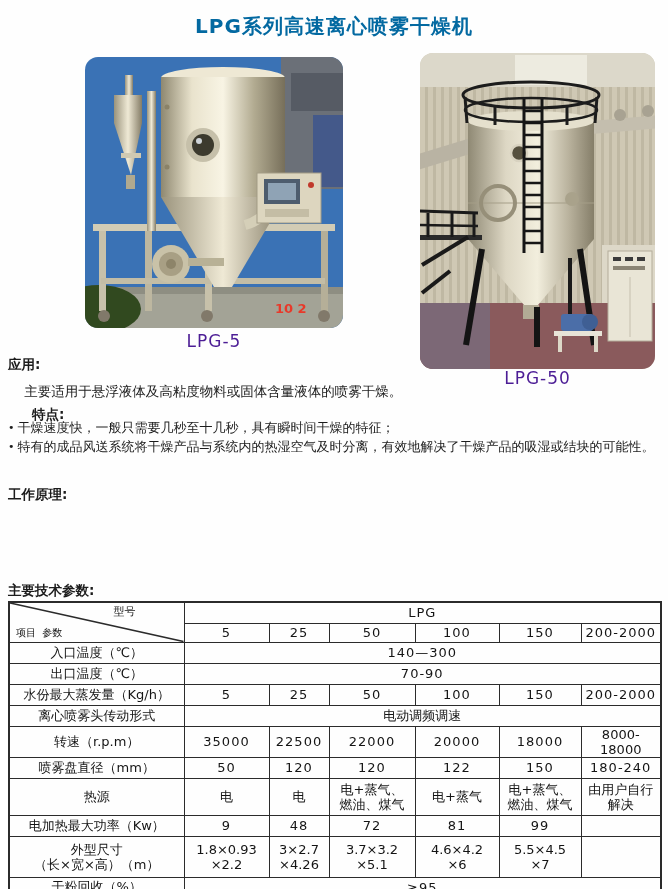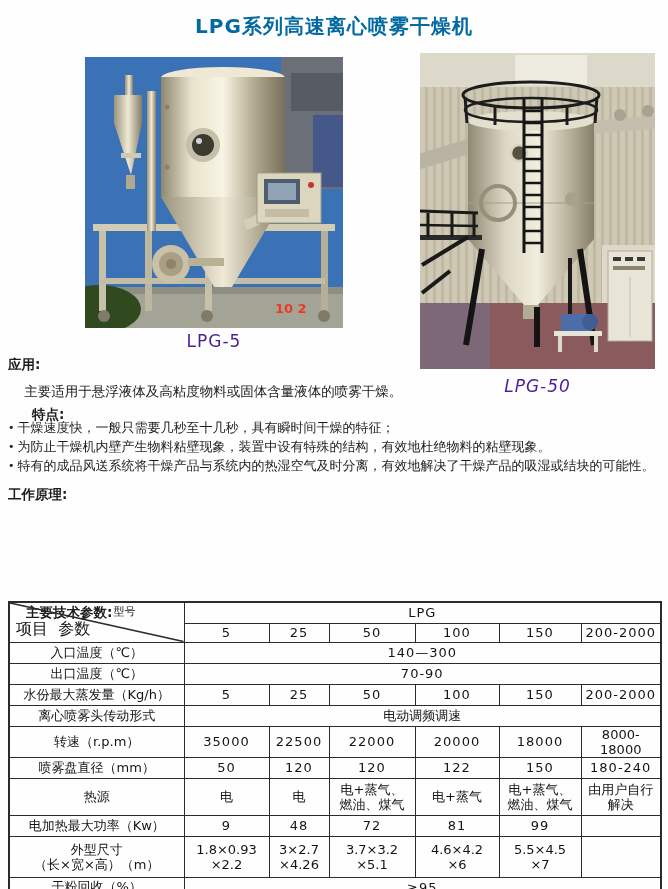--- a/index.html
+++ b/index.html
@@ -2,32 +2,32 @@
 <html><head>
 <meta charset="utf-8">
 <style>
   html,body{margin:0;padding:0;background:#fff;}
   body{font-family:"DejaVu Sans","Liberation Sans",sans-serif;color:#1c1c1c;}
   .page{position:relative;width:668px;height:889px;background:#fefefe;overflow:hidden;}
 
   .title{position:absolute;top:13px;left:0;width:100%;text-align:center;
          color:#0369a1;font-size:20px;font-weight:bold;letter-spacing:1px;}
 
-  .photo{position:absolute;overflow:hidden;}
+  .photo{position:absolute;overflow:hidden;border-radius:13px;}
   .photo-left{left:85px;top:57px;width:258px;height:271px;}
   .photo-right{left:420px;top:53px;width:235px;height:316px;}
   .caption{position:absolute;text-align:center;font-size:17px;color:#4c1d95;letter-spacing:1px;}
   .caption-left{left:85px;top:331px;width:258px;}
-  .caption-right{left:420px;top:376px;width:235px;font-style:italic;}
+  .caption-right{left:420px;top:368px;width:235px;}
 
   .heading{position:absolute;left:8px;font-size:13.5px;font-weight:600;}
   #h-app{top:356px;}
   #h-feat{top:406px;padding-left:24px;}
   #h-prin{top:486px;}
-  #h-spec{top:604px;margin-left:18px;}
+  #h-spec{top:582px;}
 
   .app-body{position:absolute;left:8px;top:383px;width:650px;font-size:13.5px;text-indent:1.2em;white-space:nowrap;}
   .features{position:absolute;left:8px;top:419px;width:658px;font-size:13px;}
   .features .bullet{line-height:18.8px;white-space:nowrap;}
   .features .dot{margin-right:3px;font-size:11px;vertical-align:1px;}
   .prin-body{position:absolute;left:8px;top:504px;width:652px;font-size:13.5px;
              line-height:23px;text-align:justify;text-indent:2em;}
 
   table.specs{position:absolute;left:8px;top:601px;width:652px;border-collapse:collapse;
               table-layout:fixed;font-size:13px;color:#141414;}
@@ -35,21 +35,21 @@
   table.specs{border:2px solid #2b2b2b;}
   td.lab{text-align:left;padding-left:5px;}
   td.num{letter-spacing:1px;font-family:"DejaVu Sans","Liberation Sans",sans-serif;}
   td.ml{white-space:pre-line;line-height:15px;}
   tr.rh1{height:21px;} tr.rh2{height:19px;} tr.rstd{height:21px;}
   tr.rfuel{height:37px;} tr.rdim{height:41px;}
 
   td.corner{position:relative;padding:0;}
   .corner svg.diag{position:absolute;left:0;top:0;width:100%;height:100%;}
   .c-tr{position:absolute;top:1px;right:48px;font-size:11px;}
-  .c-bl{position:absolute;bottom:2px;left:6px;font-size:16px;white-space:pre;}
+  .c-bl{position:absolute;bottom:2px;left:6px;font-size:10px;white-space:pre;}
 </style>
 </head>
 <body>
 
 <div class="page">
 
   <div class="title">LPG系列高速离心喷雾干燥机</div>
 
   <div class="photo photo-left">
     <svg width="258" height="271" viewBox="0 0 258 271">
@@ -232,21 +232,20 @@
 
   <div class="caption caption-left">LPG-5</div>
   <div class="caption caption-right">LPG-50</div>
 
   <div class="heading" id="h-app">应用:</div>
   <div class="app-body">主要适用于悬浮液体及高粘度物料或固体含量液体的喷雾干燥。</div>
 
   <div class="heading" id="h-feat">特点:</div>
   <div class="features">
     <div class="bullet"><span class="dot">•</span><span>干燥速度快，一般只需要几秒至十几秒，具有瞬时间干燥的特征；</span></div>
-    <div class="bullet"><span class="dot">•</span><span>为防止干燥机内壁产生物料粘壁现象，装置中设有特殊的结构，有效地杜绝物料的粘壁现象。</span></div>
     <div class="bullet"><span class="dot">•</span><span>特有的成品风送系统将干燥产品与系统内的热湿空气及时分离，有效地解决了干燥产品的吸湿或结块的可能性。</span></div>
   </div>
 
   <div class="heading" id="h-prin">工作原理:</div>
 
   <div class="heading" id="h-spec">主要技术参数:</div>
 
   <table class="specs">
     <colgroup>
       <col style="width:175px">

